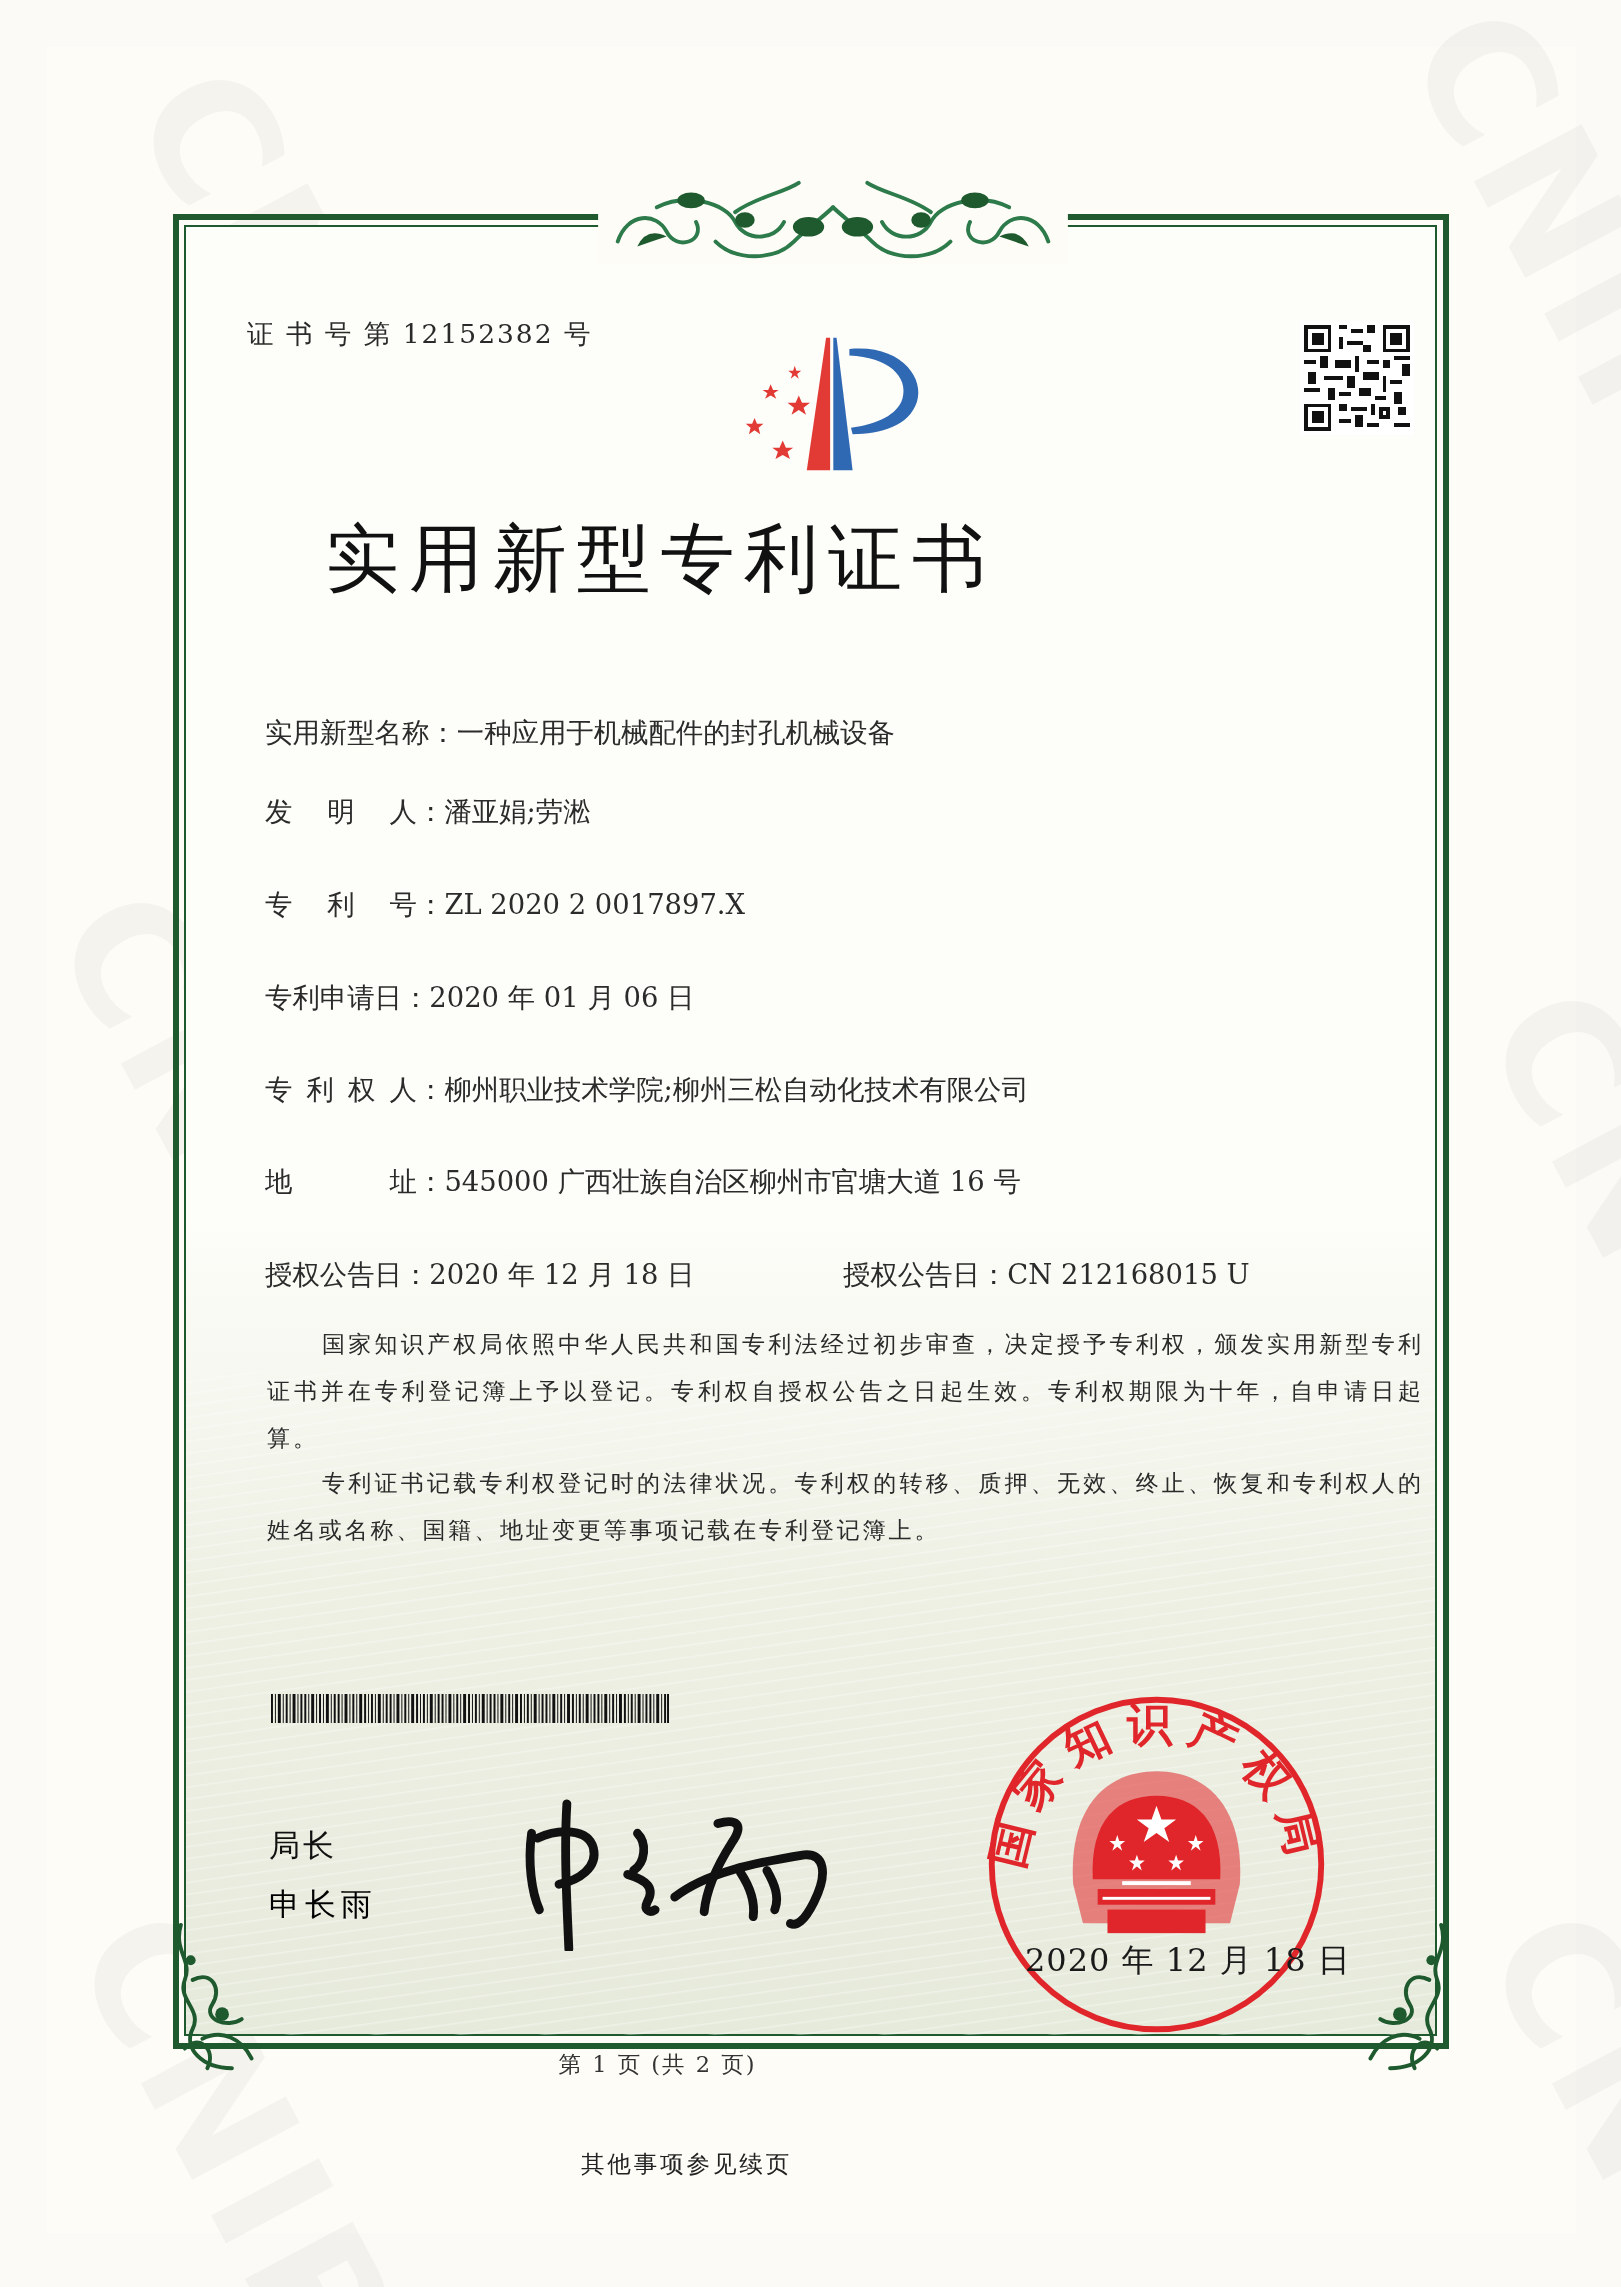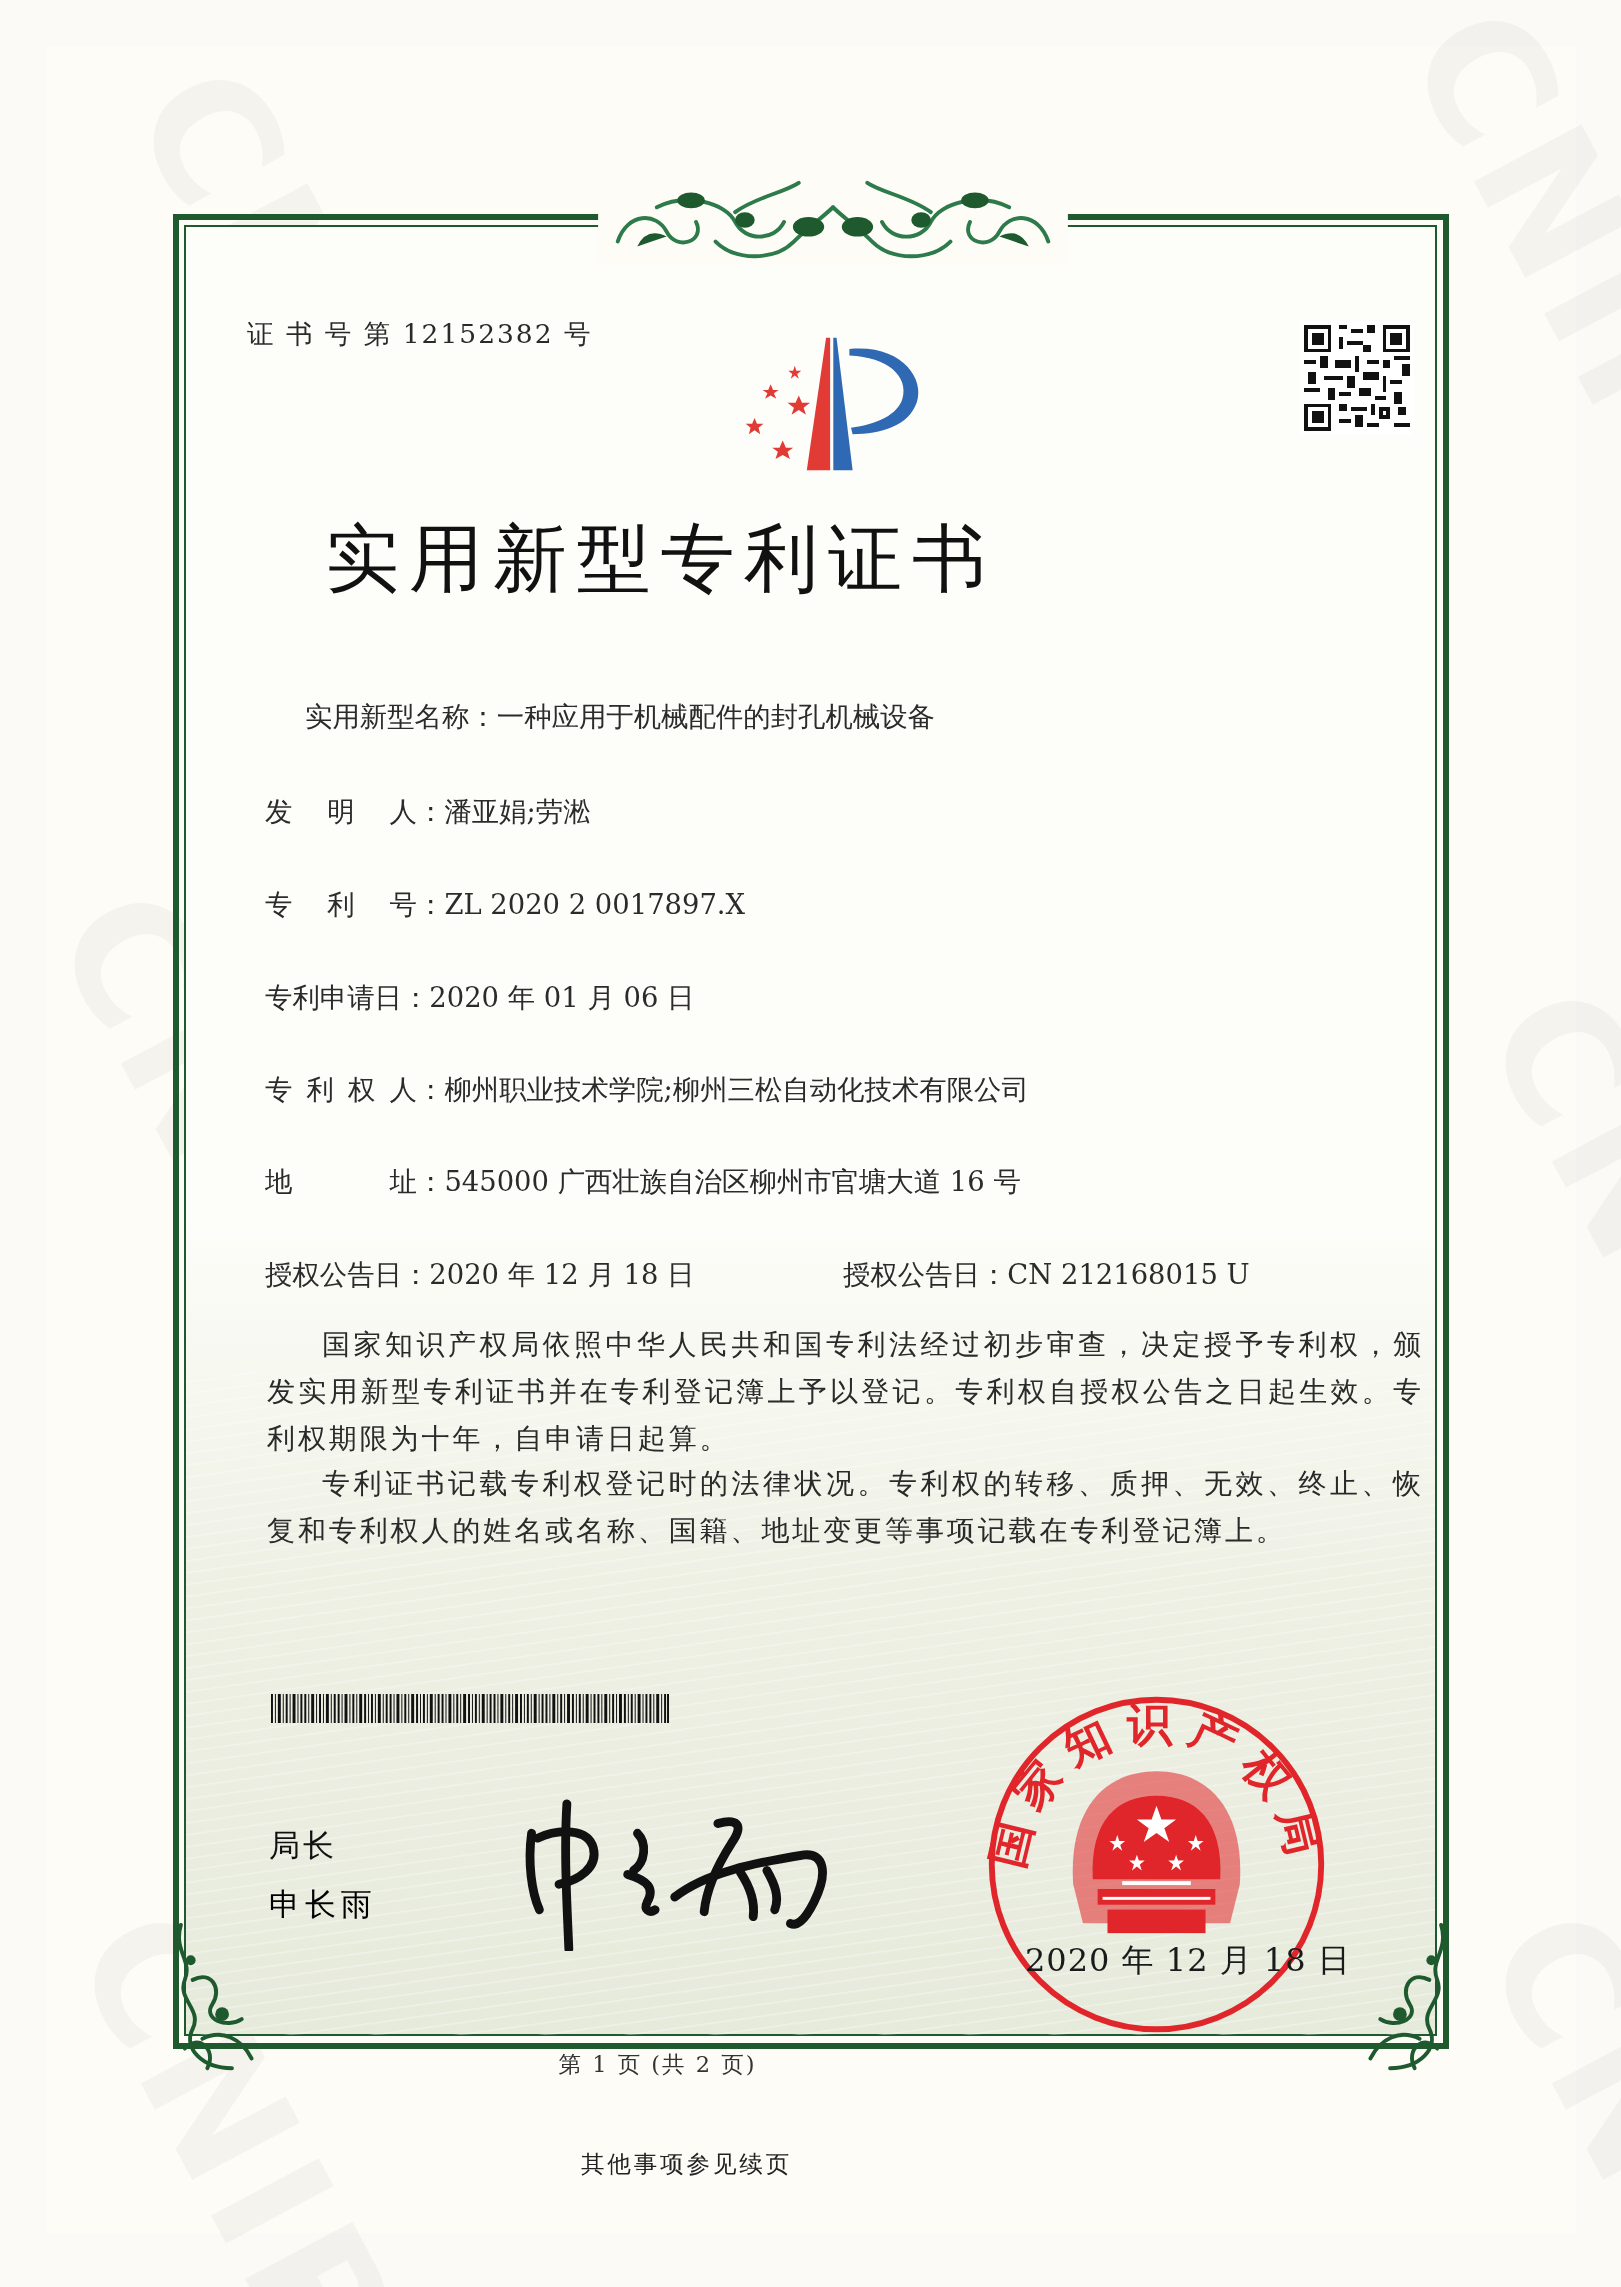--- a/index.html
+++ b/index.html
@@ -47,21 +47,21 @@
     font-size:74px; letter-spacing:9.8px; color:#111; font-weight:normal;
   }
   .field {
     position:absolute; left:265px; font-size:27.4px; color:#2b2b2b; white-space:nowrap;
   }
   .field .lbl { display:inline-block; }
   .field .val { display:inline-block; }
   .lbl-spread { display:inline-flex; justify-content:space-between; width:152px; }
 
   .para {
-    position:absolute; left:267px; width:1157px; font-size:28px; line-height:47px;
+    position:absolute; left:267px; width:1157px; font-size:23px; line-height:47px;
     color:#2a2a2a; letter-spacing:2.9px; text-indent:55px; text-align:justify;
   }
   .barcode { position:absolute; left:271px; top:1694px; width:398px; height:29px; }
   .director-title { position:absolute; left:269px; top:1825px; font-family:"DejaVu Sans", sans-serif; font-size:31px; color:#111; letter-spacing:2.9px; }
   .director-name { position:absolute; left:269px; top:1884px; font-family:"DejaVu Sans", sans-serif; font-size:31px; color:#000000; letter-spacing:4.9px; }
   .signature { position:absolute; left:510px; top:1794px; width:353px; height:157px; }
   .seal { position:absolute; left:980px; top:1688px; width:353px; height:353px; }
   .seal-date {
     position:absolute; left:1025px; top:1939px; font-size:32px; color:#1a1a1a; letter-spacing:1px; white-space:nowrap;
   }
@@ -193,21 +193,21 @@
       <rect x="25" y="22" width="2" height="2"></rect>
       <rect x="10" y="25" width="3" height="1"></rect>
     <rect x="14" y="24" width="2" height="3"></rect>
       <rect x="17" y="26" width="3" height="1"></rect>
       <rect x="24" y="26" width="4" height="1"></rect>
   </g>
 </svg>
 
 <div class="title">实用新型专利证书</div>
 
-<div class="field" style="top:699px;margin-left:40px;">
+<div class="field" style="top:715px;">
   <span class="lbl">实用新型名称：</span><span class="val">一种应用于机械配件的封孔机械设备</span>
 </div>
 
 <div class="field" style="top:794px;">
   <span class="lbl-spread">
     <span>发</span>
     <span>明</span>
     <span>人</span>
   </span><span>：</span><span class="val">潘亚娟;劳淞</span>
 </div>

